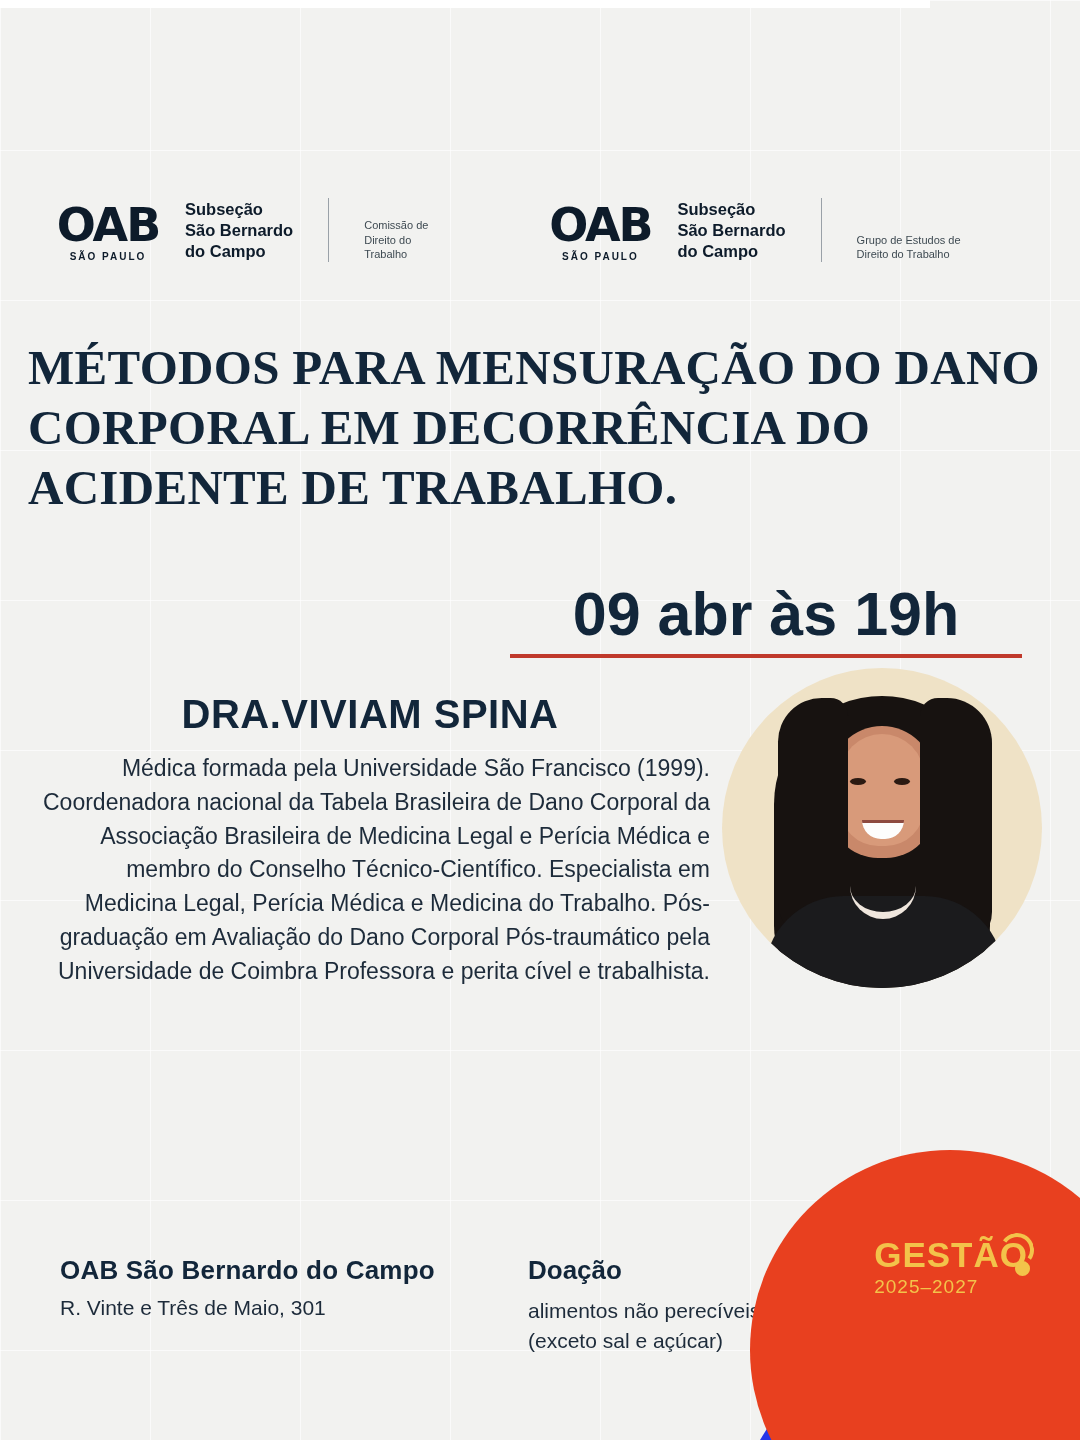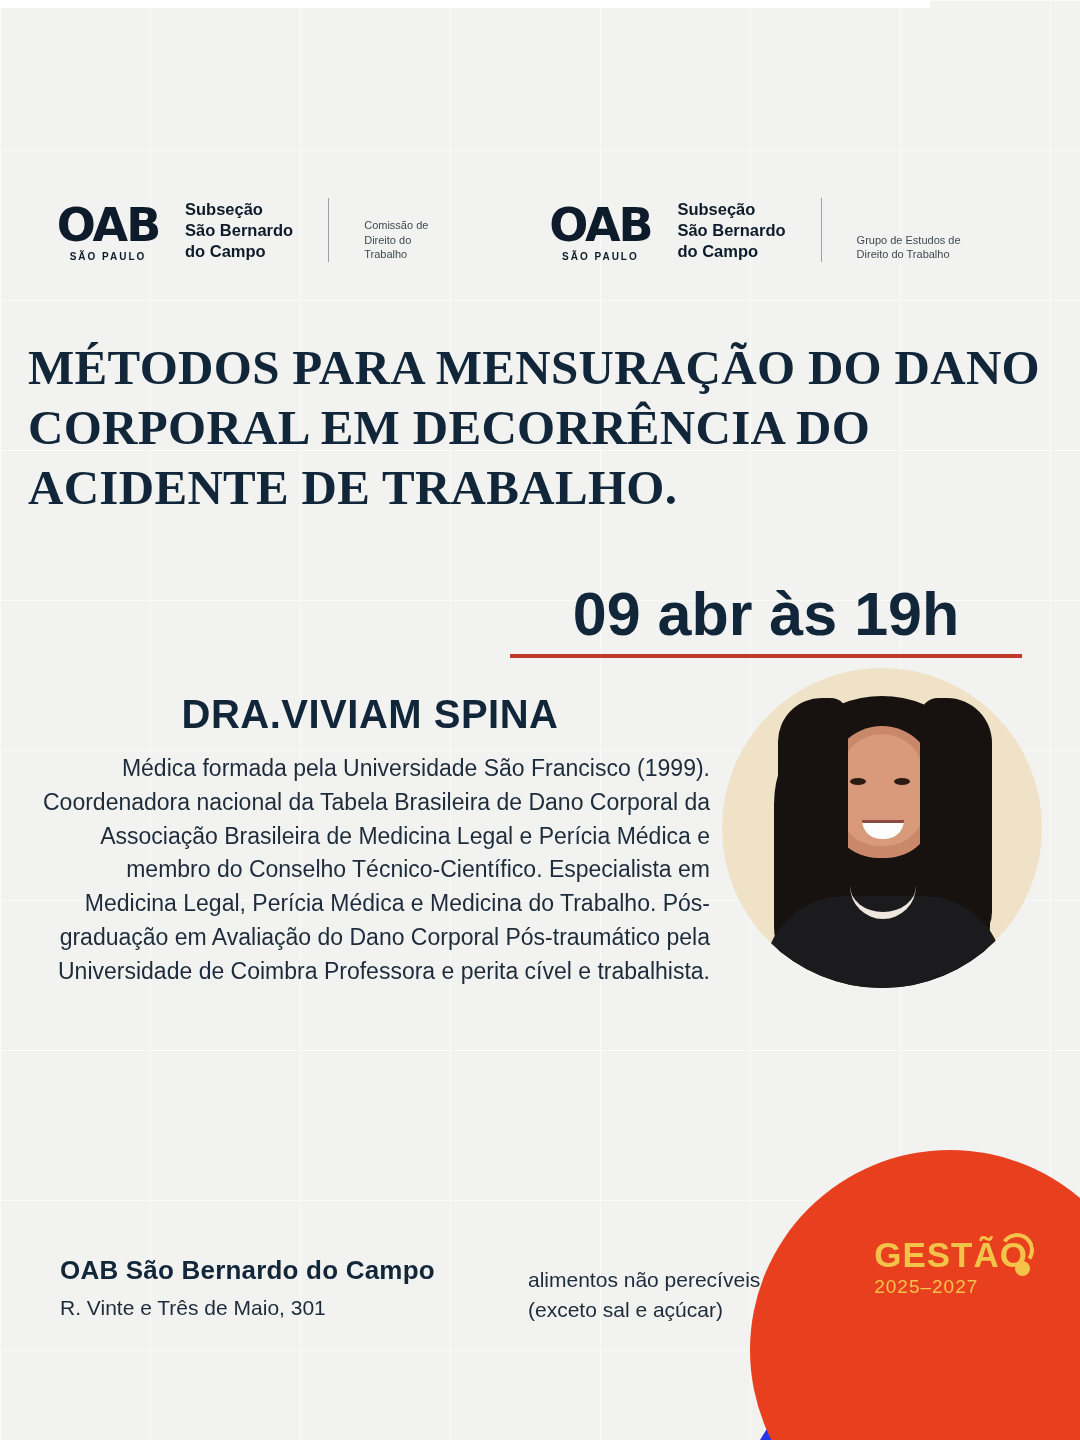--- a/index.html
+++ b/index.html
@@ -379,20 +379,21 @@
     <div class="body"></div>
     <div class="necklace"></div>
   </div>
 
   <div class="footer">
     <div class="footer-title">OAB São Bernardo do Campo</div>
     <div class="footer-sub">R. Vinte e Três de Maio, 301</div>
   </div>
 
   <div class="donation">
+    <div class="donation-title">Doação</div>
     <div class="donation-line">alimentos não perecíveis
 (exceto sal e açúcar)</div>
   </div>
 
   <div class="corner-triangle"></div>
   <div class="corner-circle"></div>
   <div class="gestao">
     <div class="gestao-word">GESTÃO</div>
     <div class="gestao-years">2025–2027</div>
     <div class="gestao-arc"></div>

